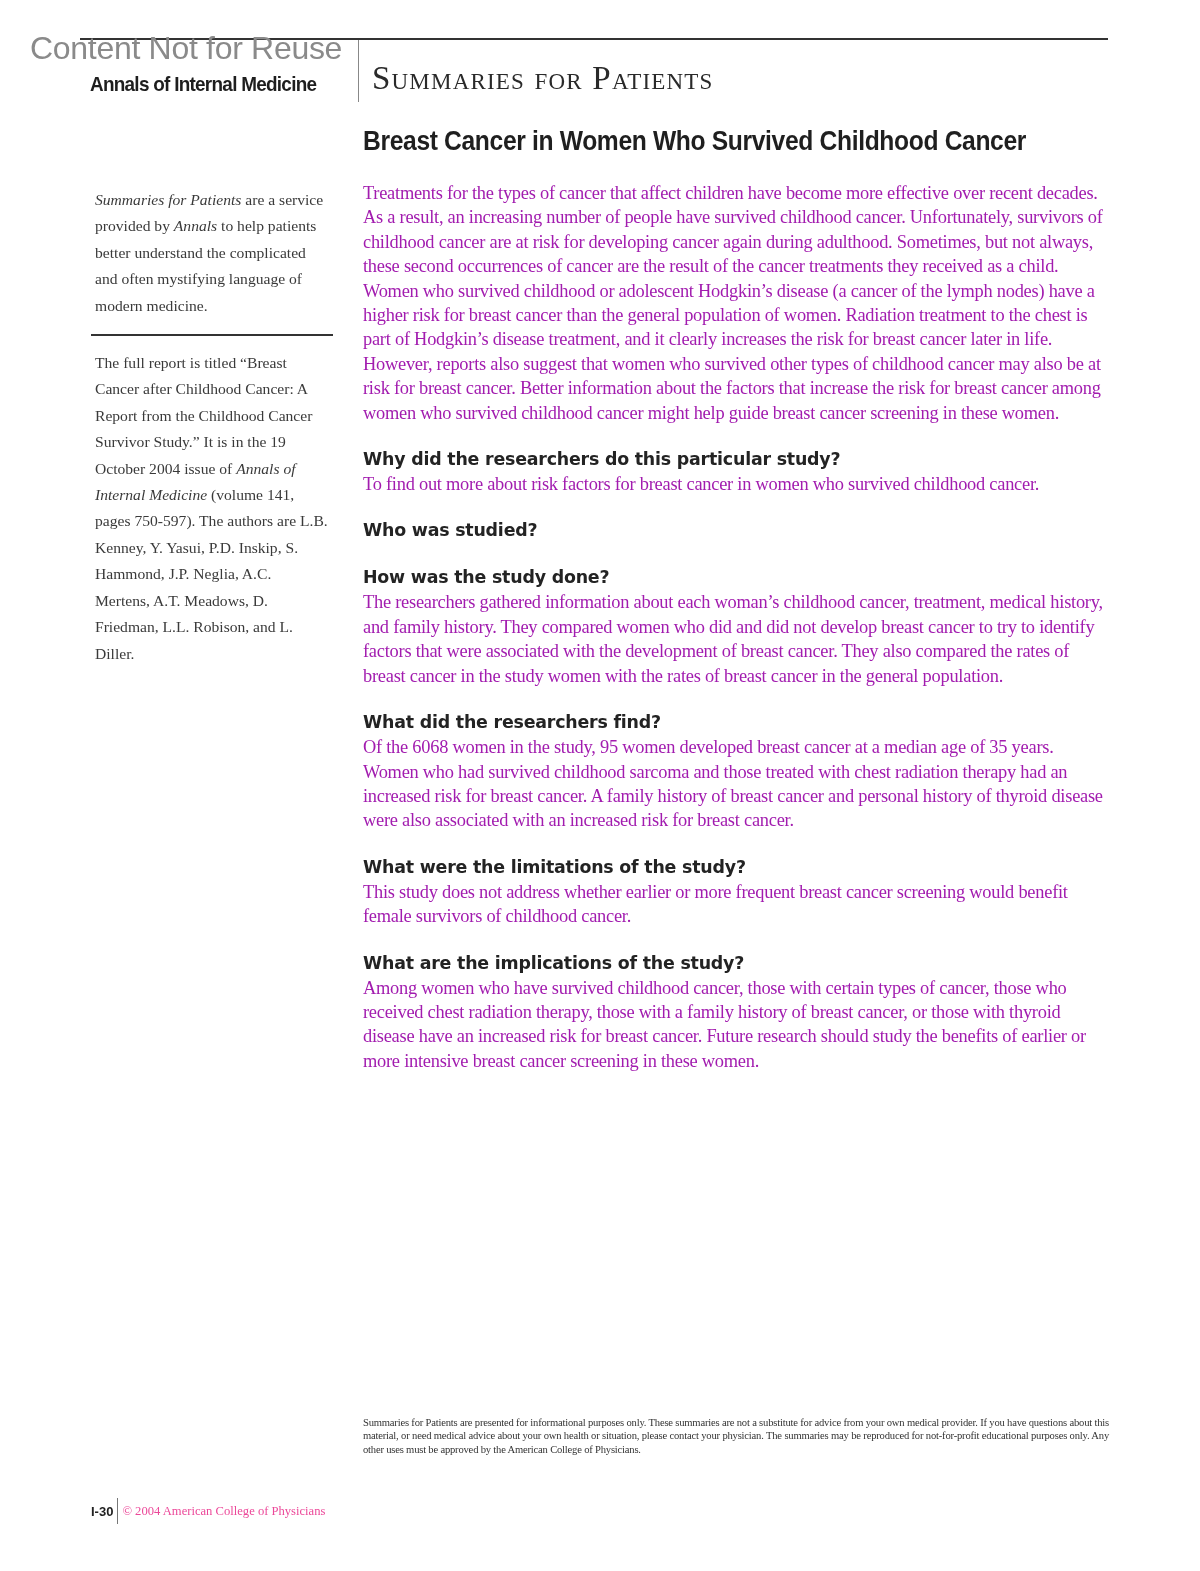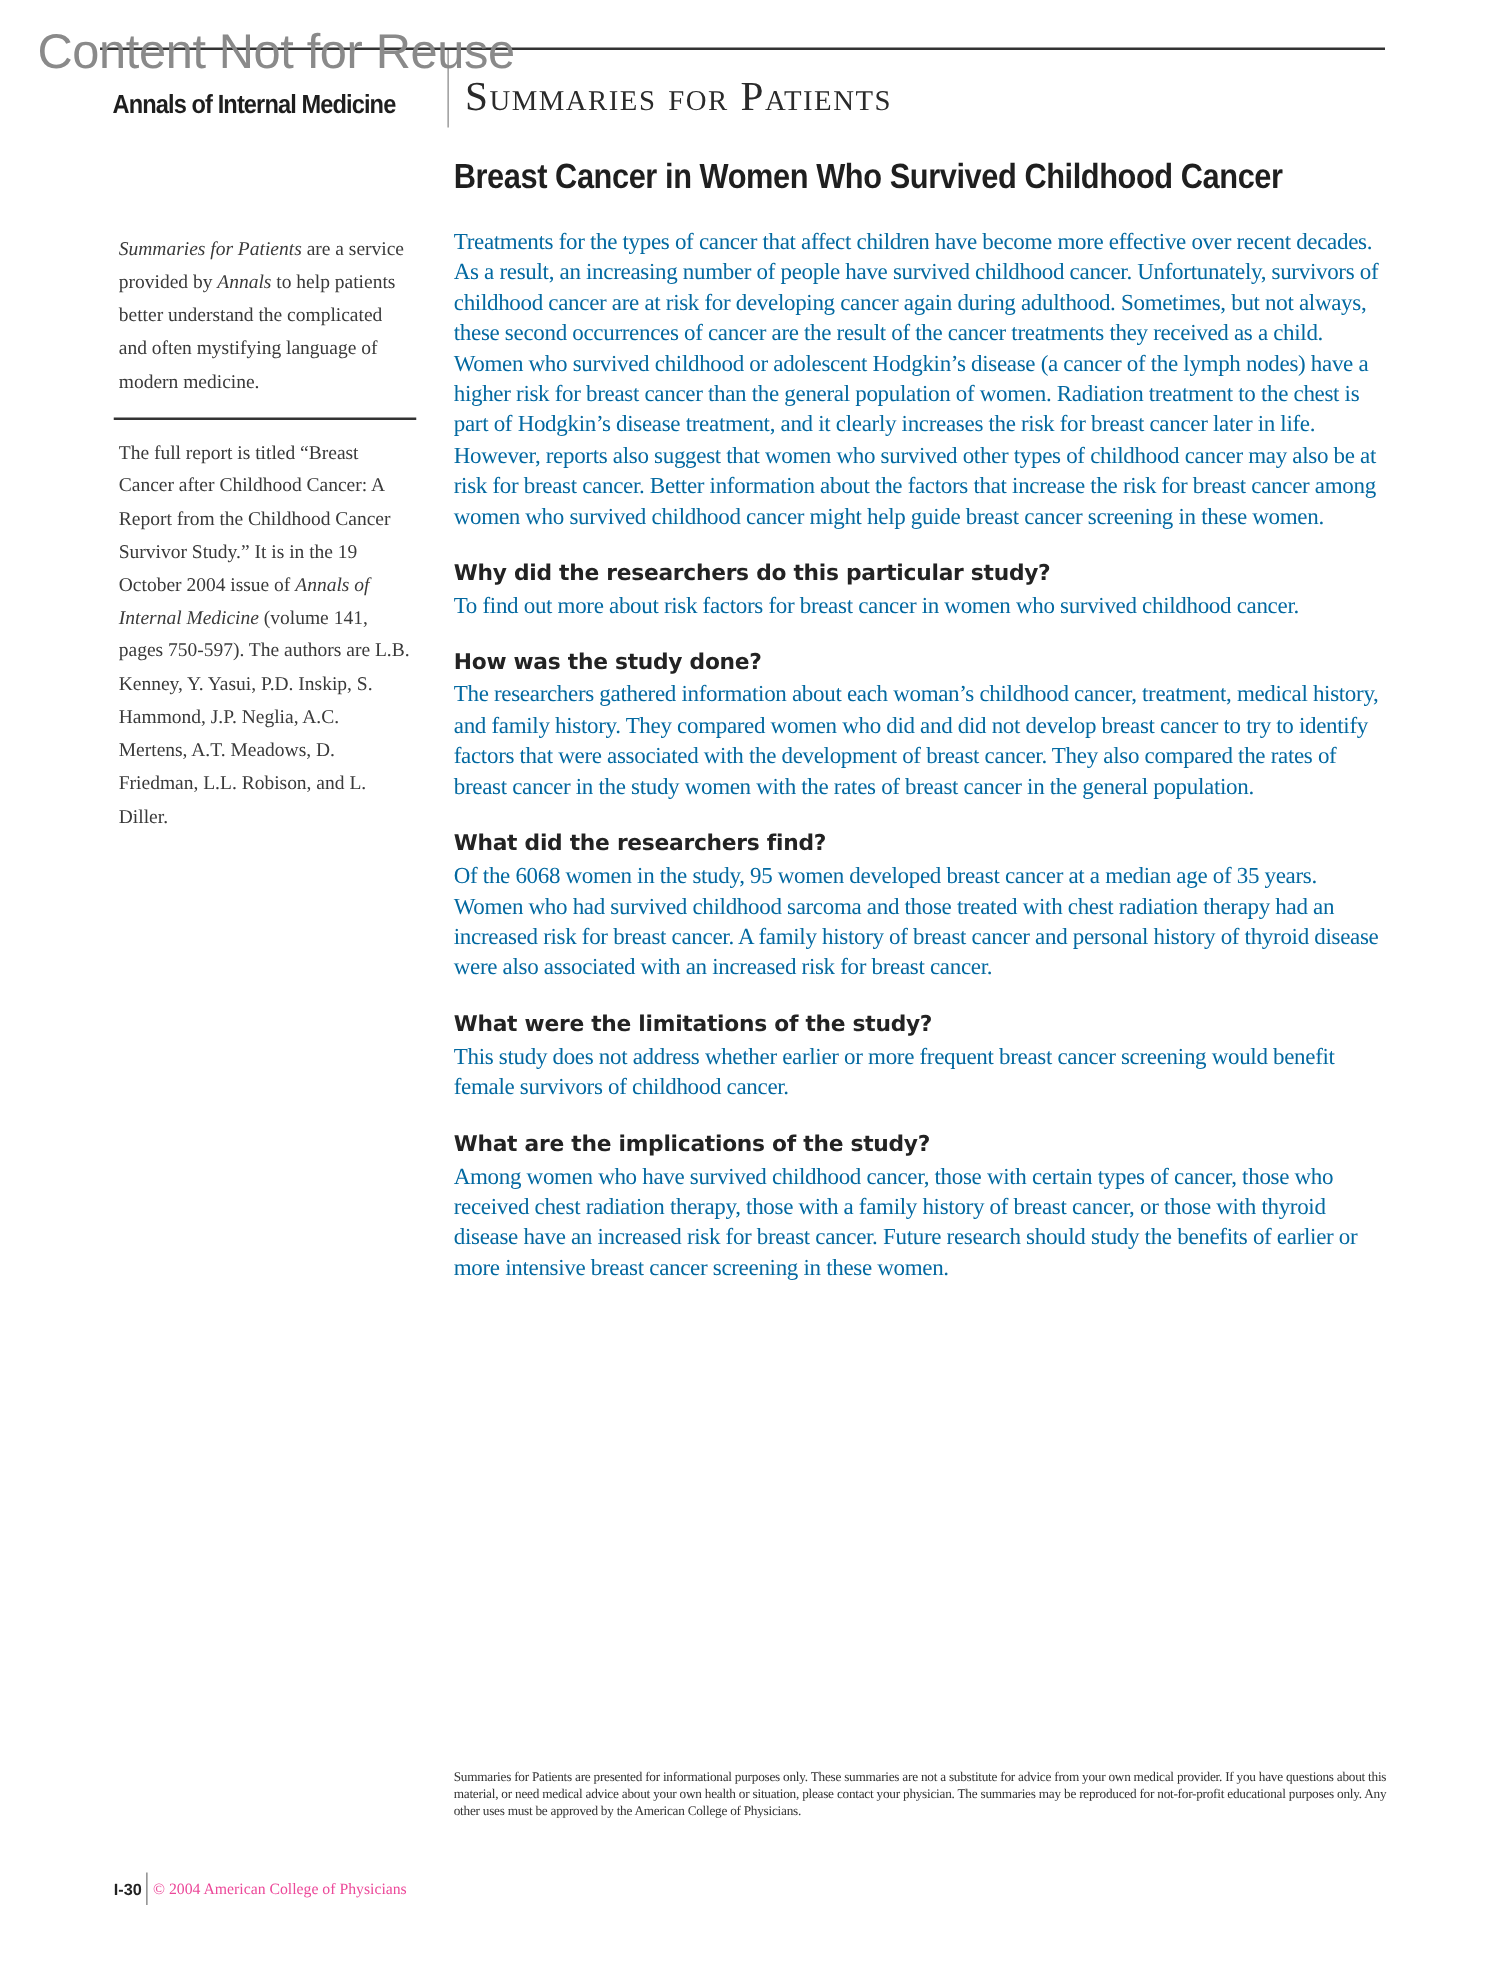--- a/index.html
+++ b/index.html
@@ -1,22 +1,22 @@
 <!DOCTYPE html>
 <html><head>
 <meta charset="utf-8">
 <style>
   html, body { margin: 0; padding: 0; background: #ffffff; }
   body {
     width: 1200px; height: 1571px; position: relative; overflow: hidden;
     font-family: "Liberation Serif", "DejaVu Serif", serif; color: #2b2b2b;
   }
   .watermark {
-    position: absolute; left: 30px; top: 20px;
-    font-family: "Liberation Sans", sans-serif; font-size: 39px; color: #8a8a8a;
+    position: absolute; left: 30px; top: 30px;
+    font-family: "Liberation Sans", sans-serif; font-size: 32px; color: #8a8a8a;
     letter-spacing: -0.3px; z-index: 2; background: transparent;
   }
   .top-rule {
     position: absolute; left: 80px; top: 38px; width: 1028px; height: 2px; background: #333;
   }
   .masthead-divider {
     position: absolute; left: 358px; top: 40px; width: 1px; height: 62px; background: #888;
   }
   .journal-name {
     position: absolute; left: 90px; top: 72px; width: 258px;
@@ -44,21 +44,21 @@
   .sidebar i { font-style: italic; }
   .main {
     position: absolute; left: 363px; top: 181px; width: 748px;
   }
   .section { margin: 0 0 22px 0; }
   .section h2 {
     margin: 0; font-family: "DejaVu Sans", sans-serif; font-weight: bold;
     font-size: 17.4px; line-height: 25px; color: #232323; letter-spacing: -0.2px;
   }
   .section p {
-    margin: 0; font-size: 18.4px; line-height: 24.4px; color: #0369a1; letter-spacing: -0.25px;
+    margin: 0; font-size: 18.4px; line-height: 24.4px; color: #a21caf; letter-spacing: -0.25px;
   }
   .disclaimer {
     position: absolute; left: 363px; top: 1416px; width: 746px;
     font-size: 10.6px; line-height: 13.4px; color: #333; letter-spacing: -0.2px;
     text-align: justify;
   }
   .footer {
     position: absolute; left: 91px; top: 1498px; height: 26px;
     display: flex; align-items: center; white-space: nowrap;
   }
@@ -92,20 +92,21 @@
 
 <main class="main">
   <section class="section">
     <p>Treatments for the types of cancer that affect children have become more effective over recent decades. As a result, an increasing number of people have survived childhood cancer. Unfortunately, survivors of childhood cancer are at risk for developing cancer again during adulthood. Sometimes, but not always, these second occurrences of cancer are the result of the cancer treatments they received as a child. Women who survived childhood or adolescent Hodgkin’s disease (a cancer of the lymph nodes) have a higher risk for breast cancer than the general population of women. Radiation treatment to the chest is part of Hodgkin’s disease treatment, and it clearly increases the risk for breast cancer later in life. However, reports also suggest that women who survived other types of childhood cancer may also be at risk for breast cancer. Better information about the factors that increase the risk for breast cancer among women who survived childhood cancer might help guide breast cancer screening in these women.</p>
   </section>
   <section class="section">
     <h2>Why did the researchers do this particular study?</h2>
     <p>To find out more about risk factors for breast cancer in women who survived childhood cancer.</p>
   </section>
   <section class="section">
+    <h2>Who was studied?</h2>
   </section>
   <section class="section">
     <h2>How was the study done?</h2>
     <p>The researchers gathered information about each woman’s childhood cancer, treatment, medical history, and family history. They compared women who did and did not develop breast cancer to try to identify factors that were associated with the development of breast cancer. They also compared the rates of breast cancer in the study women with the rates of breast cancer in the general population.</p>
   </section>
   <section class="section">
     <h2>What did the researchers find?</h2>
     <p>Of the 6068 women in the study, 95 women developed breast cancer at a median age of 35 years. Women who had survived childhood sarcoma and those treated with chest radiation therapy had an increased risk for breast cancer. A family history of breast cancer and personal history of thyroid disease were also associated with an increased risk for breast cancer.</p>
   </section>
   <section class="section">

